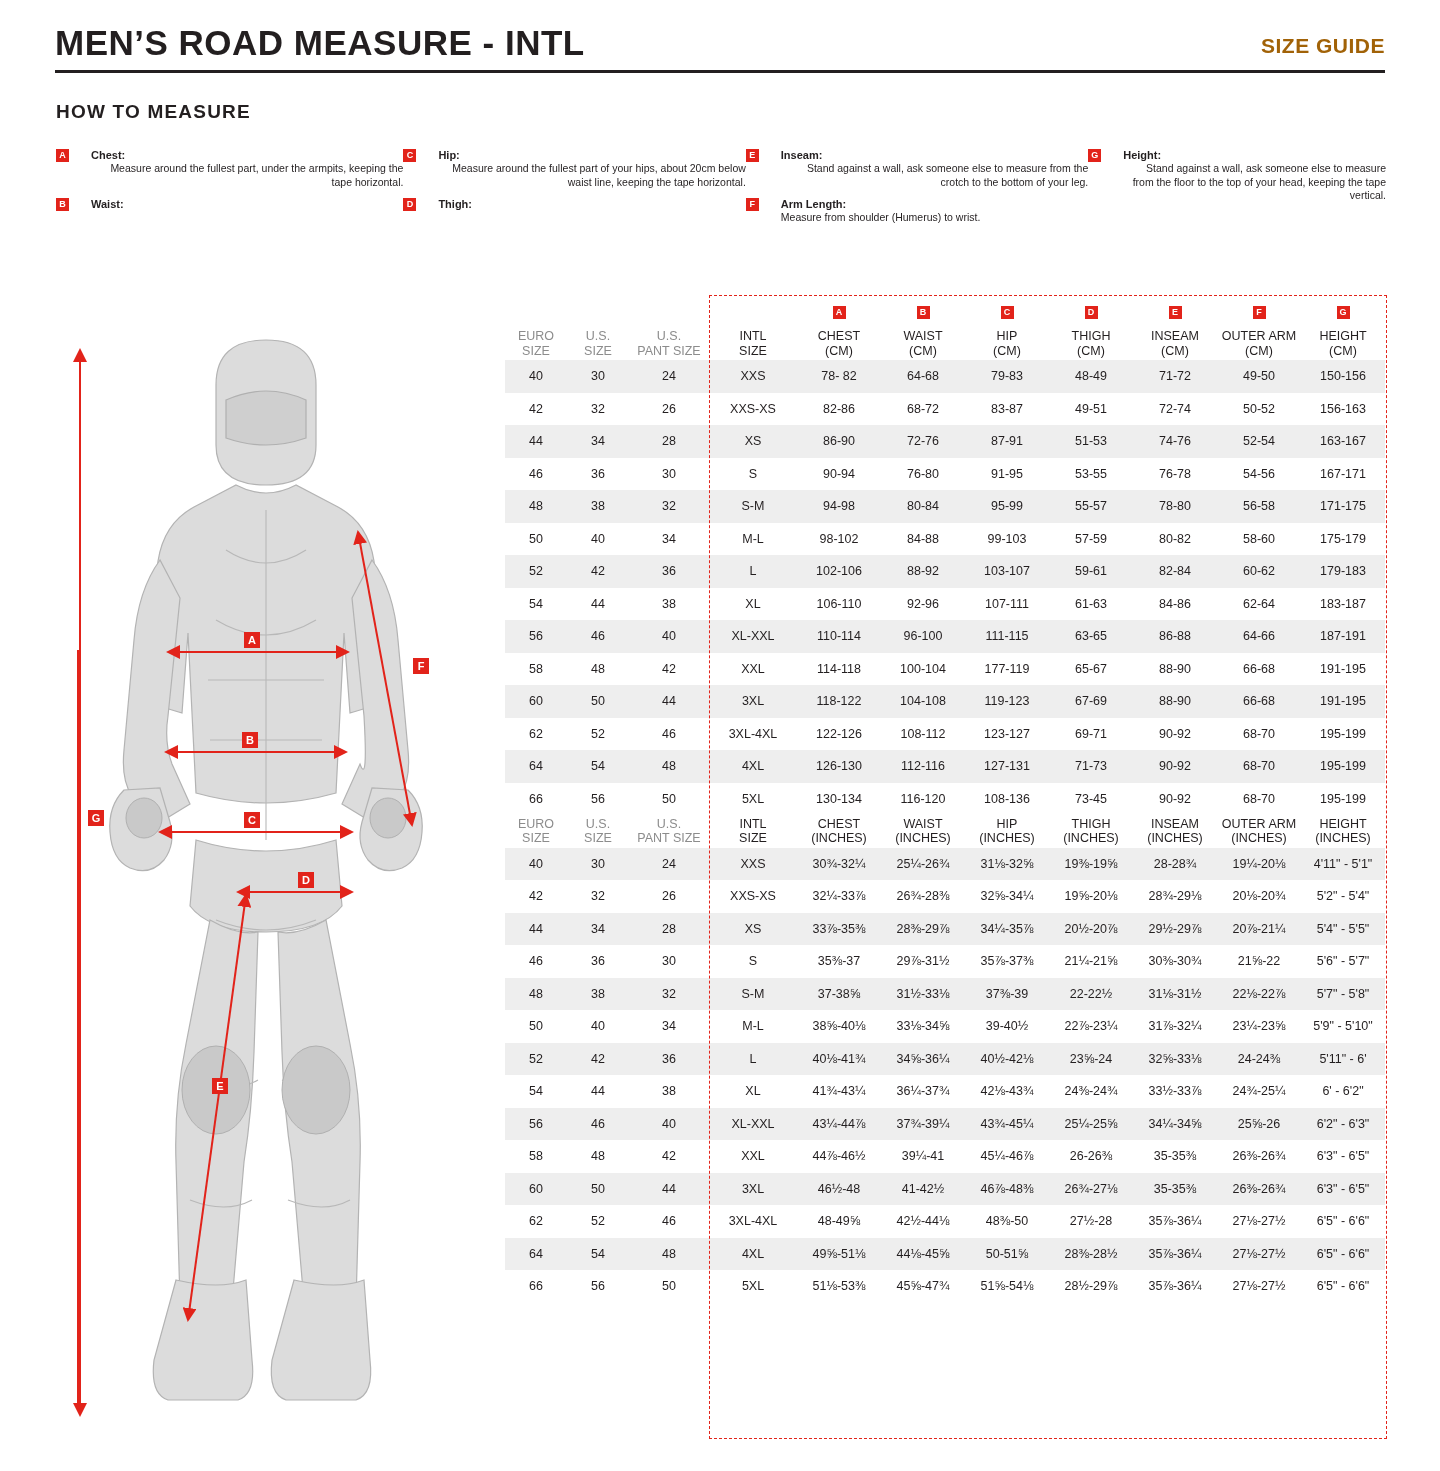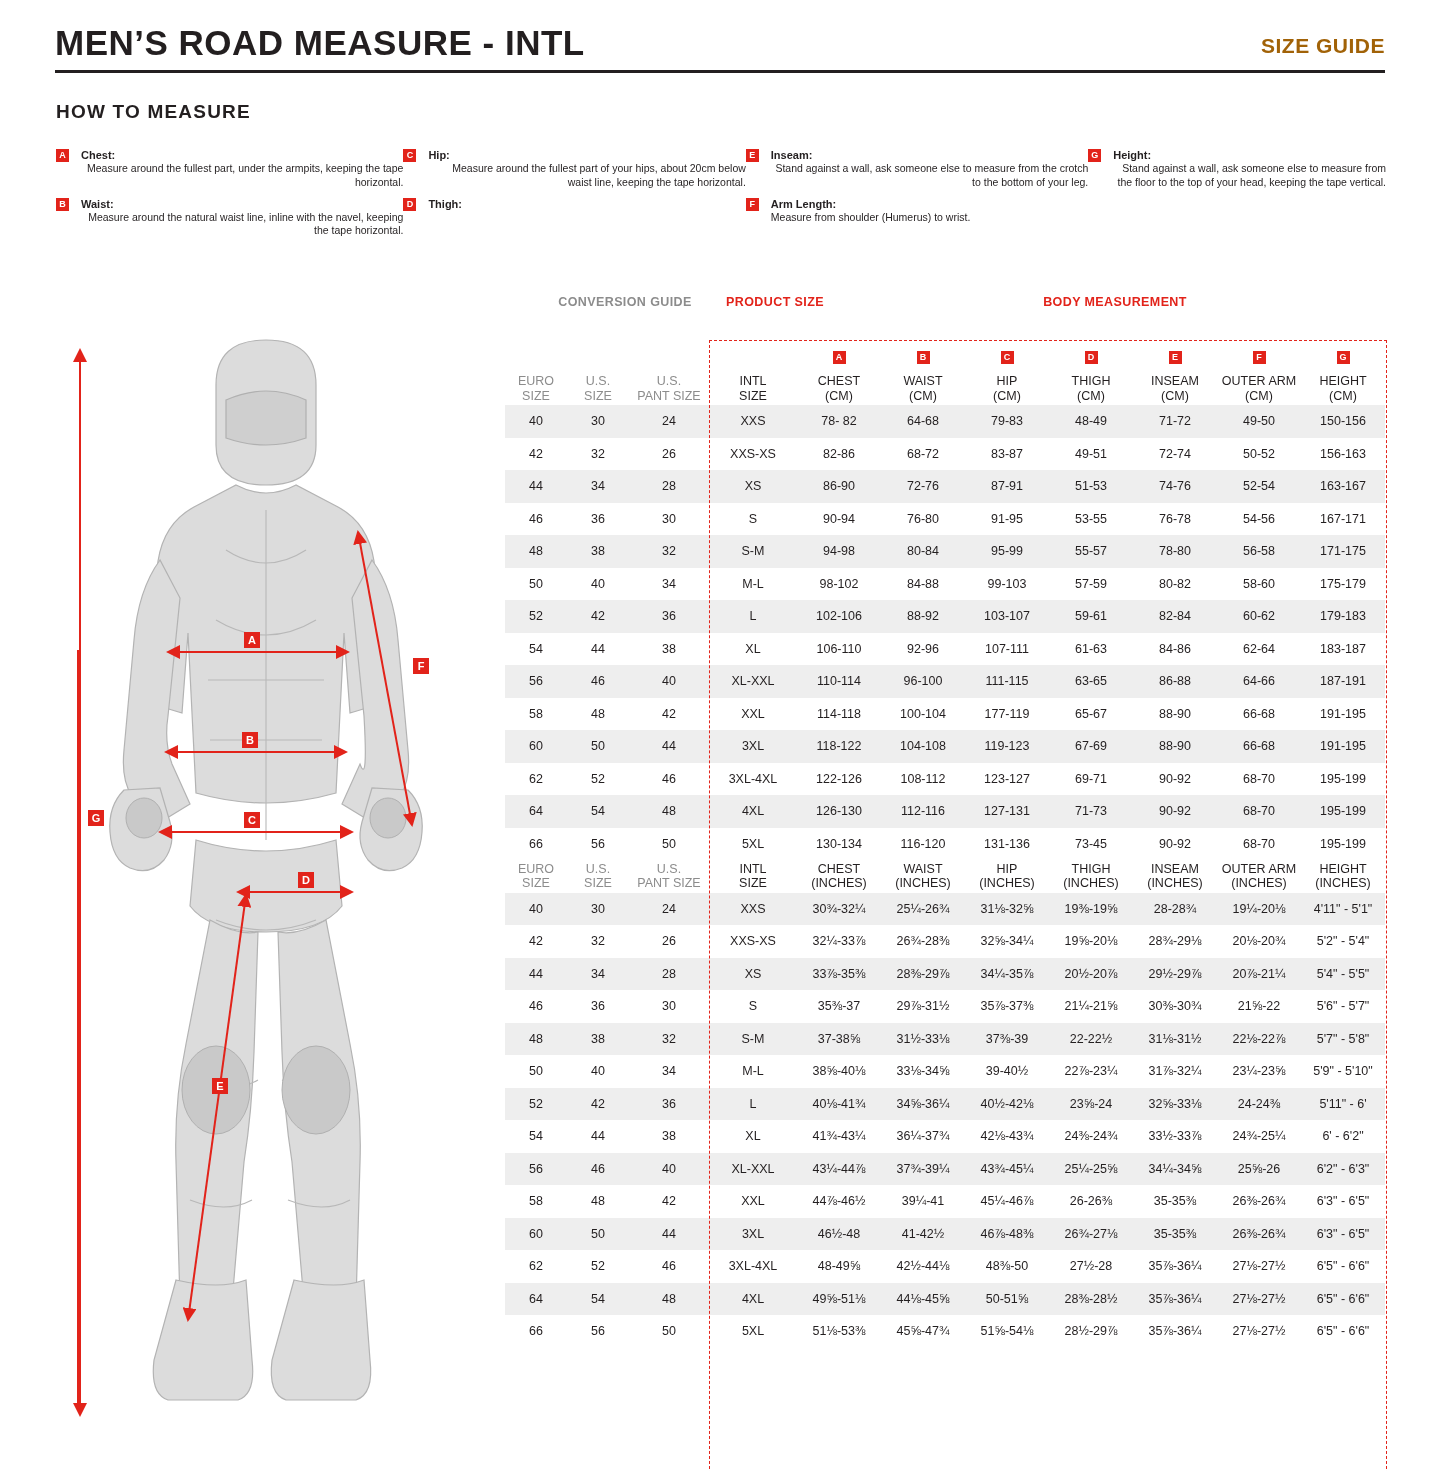--- a/index.html
+++ b/index.html
@@ -76,21 +76,21 @@
     background: #e2231a;
     color: #fff;
     font-size: 9px;
     font-weight: bold;
     line-height: 13px;
     text-align: center;
     flex: 0 0 13px;
     margin-top: 1px;
   }
   .mtext {
-    margin-left: 12px;
+    margin-left: 22px;
     font-size: 10.5px;
     line-height: 1.28;
   }
   .mlabel { font-weight: bold; font-size: 11px; }
   .mdesc { color: #231f20; text-align: right; }
   .mcol.w1 { width: 350px; }
   .mcol.w2 { width: 345px; }
   .mcol.w3 { width: 345px; }
   .mcol.w4 { width: 300px; }
 
@@ -219,21 +219,20 @@
         <div class="badge">A</div>
         <div class="mtext">
           <div class="mlabel">Chest:</div>
           <div class="mdesc">Measure around the fullest part, under the armpits, keeping the tape horizontal.</div>
         </div>
       </div>
       <div class="mitem">
         <div class="badge">B</div>
         <div class="mtext">
           <div class="mlabel">Waist:</div>
-          <div class="mdesc">Measure around the natural waist line, inline with the navel, keeping the tape horizontal.</div>
         </div>
       </div>
     </div>
 
     <div class="mcol w2">
       <div class="mitem">
         <div class="badge">C</div>
         <div class="mtext">
           <div class="mlabel">Hip:</div>
           <div class="mdesc">Measure around the fullest part of your hips, about 20cm below waist line, keeping the tape horizontal.</div>
@@ -361,25 +360,20 @@
         <rect x="373" y="338" width="16" height="16" fill="#e2231a"></rect>
           <text x="381" y="350" fill="#fff">F</text>
         <rect x="48" y="490" width="16" height="16" fill="#e2231a"></rect>
           <text x="56" y="502" fill="#fff">G</text>
       </g>
     </svg>
   </div>
 
   <div class="table-wrap">
 
-    <div class="grouphdr">
-      <div class="g-conv">CONVERSION GUIDE</div>
-      <div class="g-prod">PRODUCT SIZE</div>
-      <div class="g-body">BODY MEASUREMENT</div>
-    </div>
 
     <div style="position:relative;">
       <div class="dashed-outline" style="left:204px; top:0px; width:676px; height:1142px;"></div>
 
       <table class="sizes">
         <colgroup>
           <col class="c-euro">
             <col class="c-us">
             <col class="c-uspant">
             <col class="c-intl">
@@ -587,21 +581,21 @@
               <td>68-70</td>
               <td>195-199</td>
             </tr>
             <tr>
               <td class="gray">66</td>
               <td class="gray">56</td>
               <td class="gray">50</td>
               <td>5XL</td>
               <td>130-134</td>
               <td>116-120</td>
-              <td>131-136</td>
+              <td>108-136</td>
               <td>73-45</td>
               <td>90-92</td>
               <td>68-70</td>
               <td>195-199</td>
             </tr>
             <tr class="hdr">
               <td class="gray">EURO<br>SIZE</td>
               <td class="gray">U.S.<br>SIZE</td>
               <td class="gray">U.S.<br>PANT SIZE</td>
               <td>INTL<br>SIZE</td>

